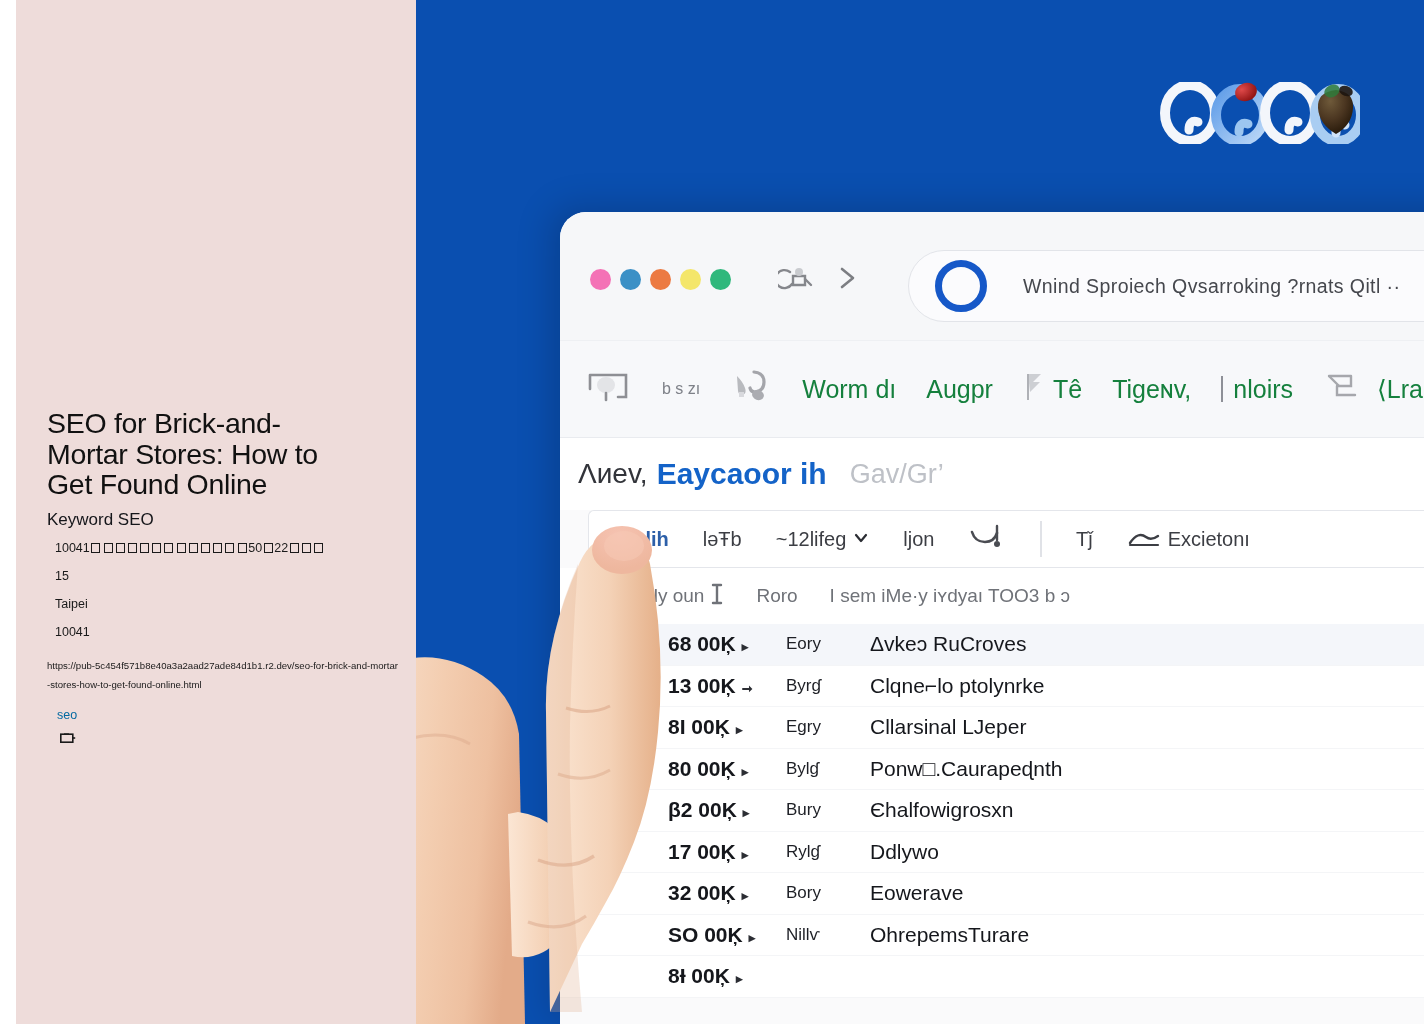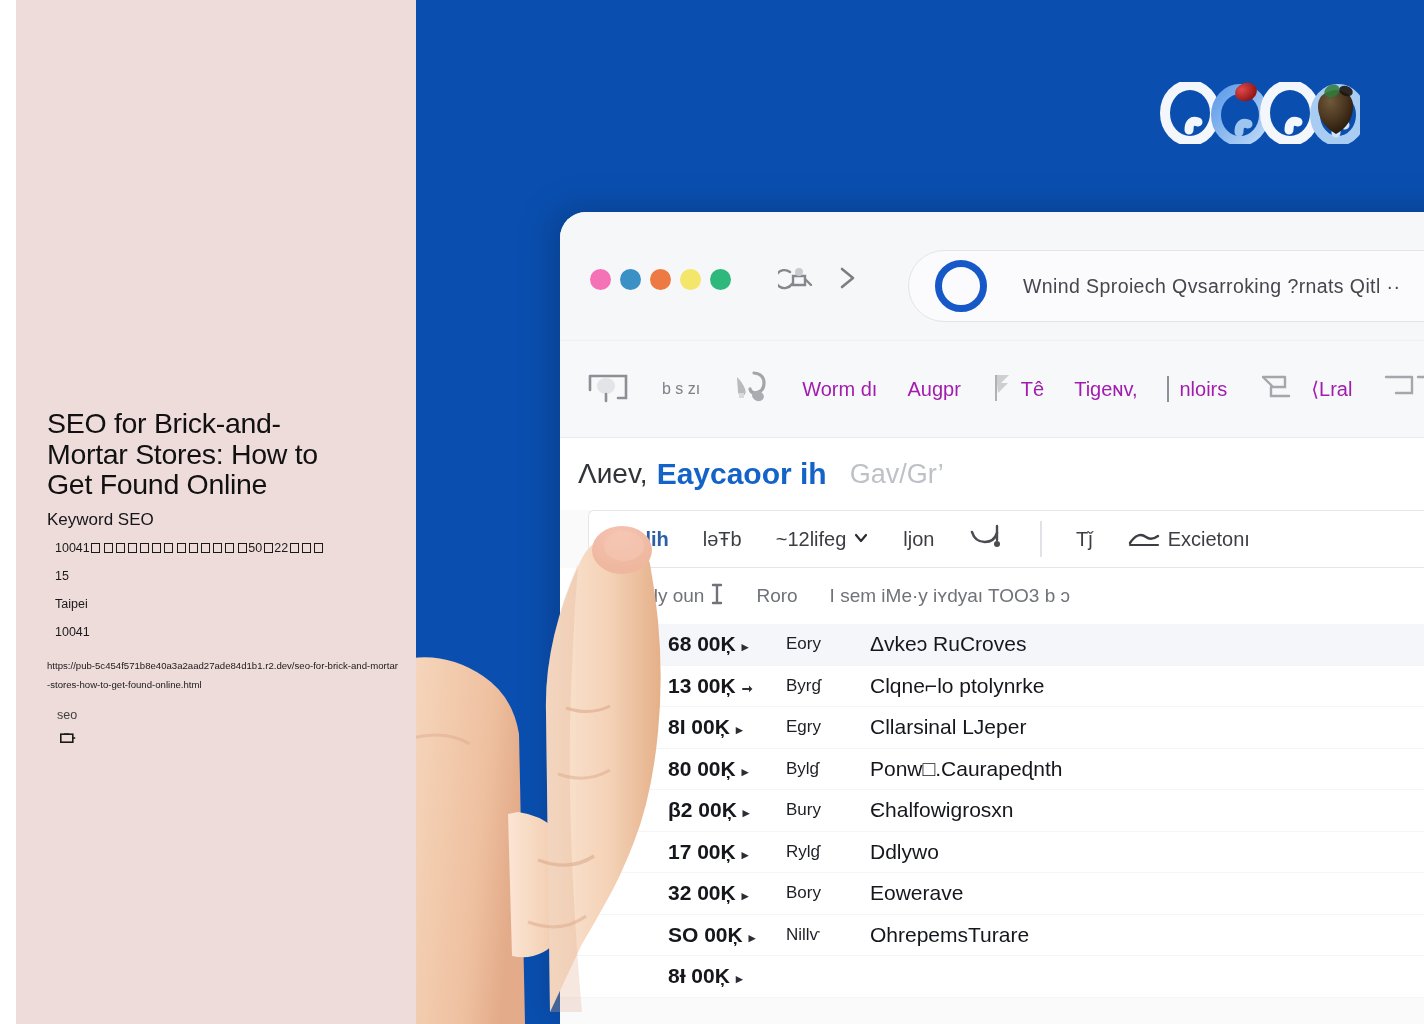--- a/index.html
+++ b/index.html
@@ -83,21 +83,21 @@
     margin: 14px 0 0 0;
     width: 352px;
     word-break: break-all;
     font-weight: 400;
   }
   .lp-tag {
     position: absolute;
     left: 10px;
     top: 300px;
     font-size: 12.5px;
-    color: #404040;
+    color: #0369a1;
   }
   .lp-tag-icon {
     position: absolute;
     left: 13px;
     top: 322px;
     width: 16px;
     height: 11px;
   }
 
   
@@ -199,22 +199,22 @@
     background: #F7F8FA;
     border-top: 1px solid #EEF0F3;
     border-bottom: 1px solid #E9EBEF;
     display: flex;
     align-items: center;
     padding-left: 24px;
     gap: 30px;
     overflow: hidden;
   }
   .tb-item {
-    font-size: 20px;
-    color: #a21caf;
+    font-size: 25px;
+    color: #15803d;
     white-space: nowrap;
     filter: blur(.2px);
     display: flex;
     align-items: center;
     gap: 8px;
   }
   .tb-item.faint { color: #7e8188; font-size: 16px; }
   .tb-glyph { opacity: .68; }
   .tb-sep {
     width: 2px; height: 26px;

